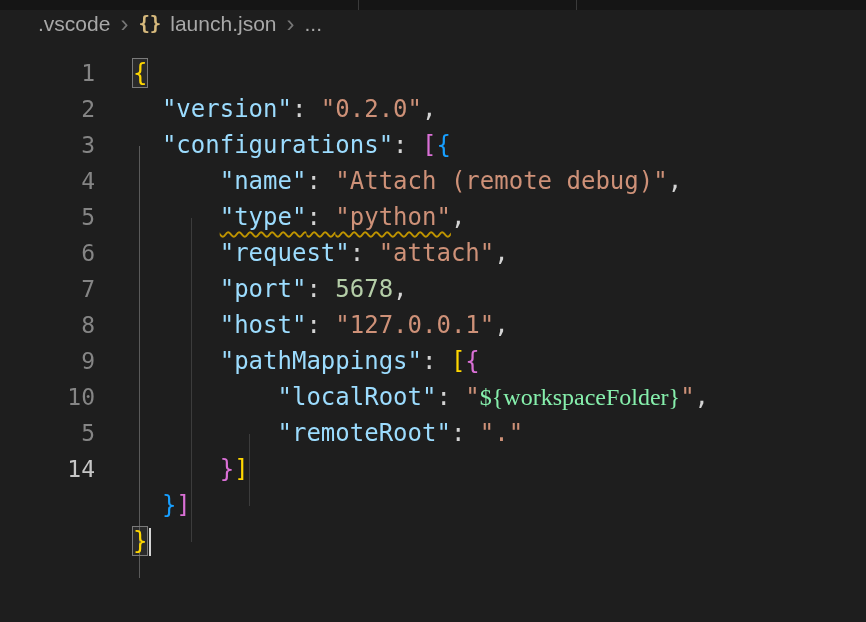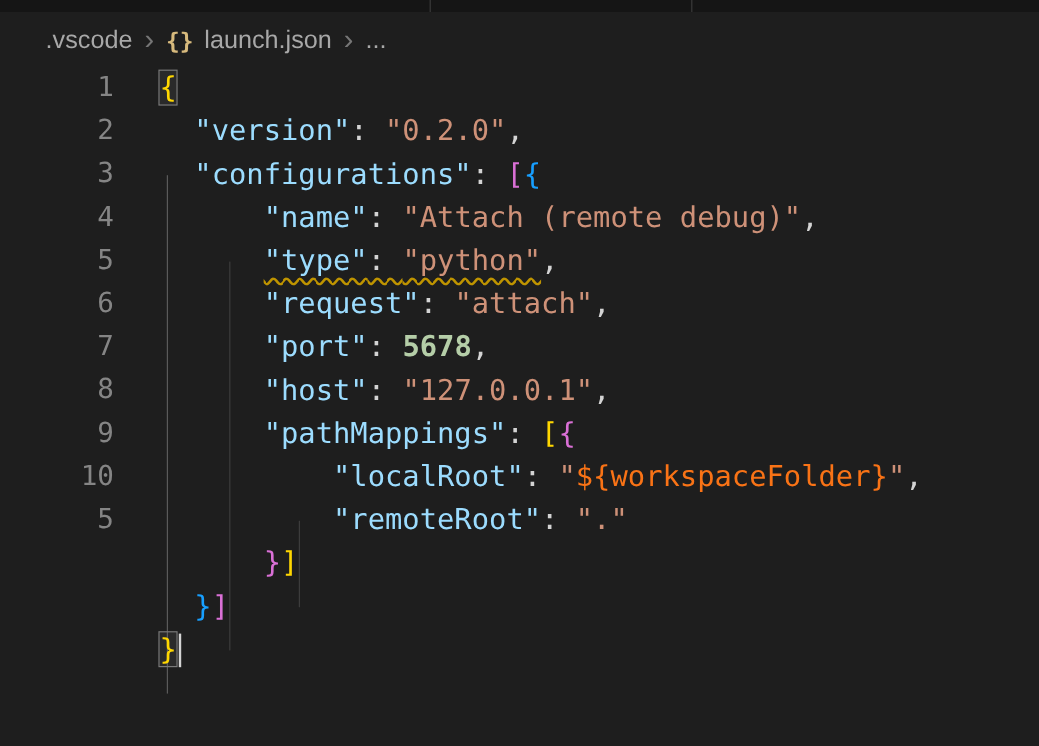--- a/index.html
+++ b/index.html
@@ -9,21 +9,21 @@
     font-family:"DejaVu Sans Mono","Liberation Mono",monospace;
   }
   
   .tabbar{position:absolute;top:0;left:0;width:866px;height:10px;background:#151515;}
   .tab-divider{position:absolute;top:0;width:1px;height:10px;background:#3a3a3a;}
   .td1{left:358px;}.td2{left:576px;}
 
   
   .breadcrumb{
     position:absolute;top:12px;left:38px;height:34px;
-    display:flex;align-items:flex-end;gap:9px;
+    display:flex;align-items:flex-start;gap:9px;
     font-family:"Liberation Sans",sans-serif;
     font-size:21px;color:#a8a8a8;white-space:nowrap;
   }
   .breadcrumb .chev{color:#767676;font-size:24px;line-height:1;margin:0 1px;}
   .breadcrumb .ficon{color:#d7ba7d;font-family:"DejaVu Sans Mono",monospace;font-size:19px;font-weight:bold;}
   .breadcrumb .seg{cursor:pointer;}
 
   
   .editor{position:absolute;top:55px;left:0;width:866px;}
   .gutter{position:absolute;top:55px;left:0;width:95px;text-align:right;}
@@ -35,26 +35,26 @@
   
   .indent-guide{position:absolute;width:1px;background:#3c3c3c;}
   .guide0{left:139px;top:91px;height:432px;background:#5a5a5a;}
   .guide4{left:191px;top:163px;height:324px;}
   .guide8{left:249px;top:379px;height:72px;}
 
   
   .plain{color:#d4d4d4;}
   .key{color:#9cdcfe;}
   .str{color:#ce9178;}
-  .num{color:#b5cea8;font-weight:bold;}
+  .num{color:#b5cea8;}
   .punc{color:#d4d4d4;}
   .gold{color:#ffd700;}
   .pink{color:#da70d6;}
   .blue{color:#179fff;}
-  .var{color:#f97316;}
+  .var{color:#86efac;font-family:Liberation Serif, serif;}
 
   
   .sq{
     text-decoration:underline;
     text-decoration-style:wavy;
     text-decoration-color:#bf9400;
     text-decoration-thickness:2px;
     text-underline-offset:6px;
     text-decoration-skip-ink:none;
   }
@@ -90,20 +90,21 @@
     <div class="ln">2</div>
     <div class="ln">3</div>
     <div class="ln">4</div>
     <div class="ln">5</div>
     <div class="ln">6</div>
     <div class="ln">7</div>
     <div class="ln">8</div>
     <div class="ln">9</div>
     <div class="ln">10</div>
     <div class="ln">5</div>
+    <div class="ln active">14</div>
   </div>
 <div class="code-area">
     <div class="code-line"><span class="gold match">{</span></div>
     <div class="code-line"><span class="plain">  </span><span class="key">"version"</span><span class="punc">: </span><span class="str">"0.2.0"</span><span class="punc">,</span></div>
     <div class="code-line"><span class="plain">  </span><span class="key">"configurations"</span><span class="punc">: </span><span class="pink">[</span><span class="blue">{</span></div>
     <div class="code-line"><span class="plain">      </span><span class="key">"name"</span><span class="punc">: </span><span class="str">"Attach (remote debug)"</span><span class="punc">,</span></div>
     <div class="code-line"><span class="plain">      </span><span class="key sq">"type"</span><span class="punc sq">: </span><span class="str sq">"python"</span><span class="punc">,</span></div>
     <div class="code-line"><span class="plain">      </span><span class="key">"request"</span><span class="punc">: </span><span class="str">"attach"</span><span class="punc">,</span></div>
     <div class="code-line"><span class="plain">      </span><span class="key">"port"</span><span class="punc">: </span><span class="num">5678</span><span class="punc">,</span></div>
     <div class="code-line"><span class="plain">      </span><span class="key">"host"</span><span class="punc">: </span><span class="str">"127.0.0.1"</span><span class="punc">,</span></div>

